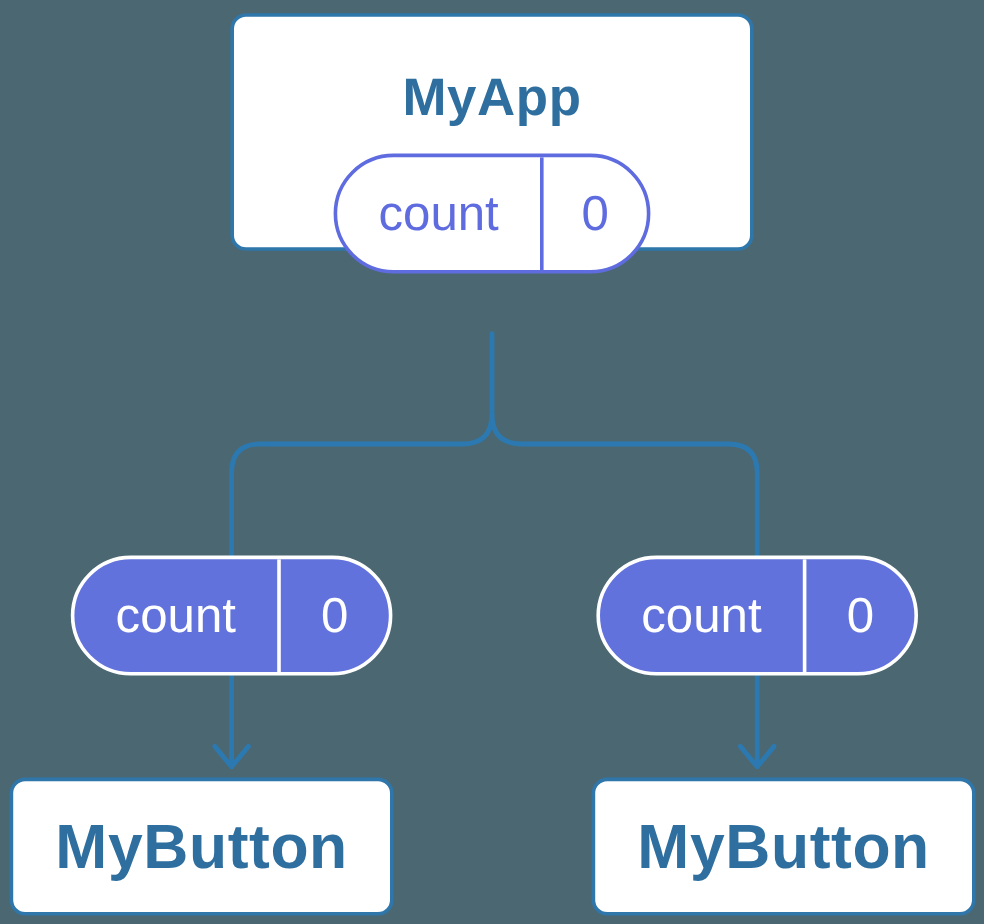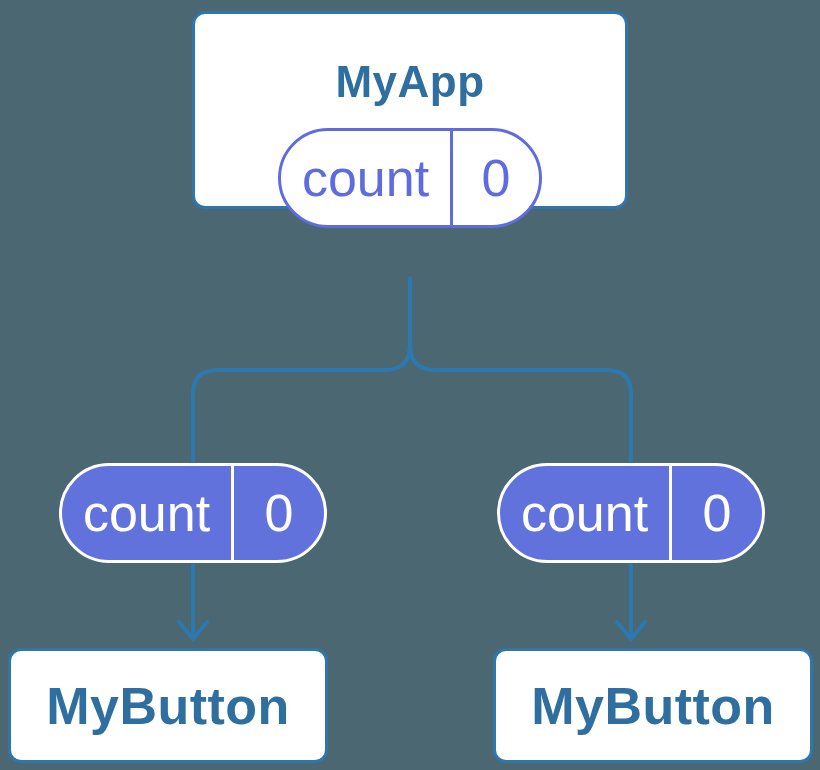--- a/index.html
+++ b/index.html
@@ -60,21 +60,21 @@
     display: flex;
     align-items: stretch;
     height: 100px;
     border-radius: 50px;
     overflow: hidden;
   }
   .pill .seg {
     display: flex;
     align-items: center;
     justify-content: center;
-    font-size: 52px;
+    font-size: 41px;
     line-height: 1;
   }
   .pill .seg-name { width: 172px; flex: none; }
   .pill .seg-value { flex: 1; }
   .pill-outline {
     position: absolute;
     top: 114px;
     left: 50%;
     transform: translateX(-50%);
     width: 264px;

